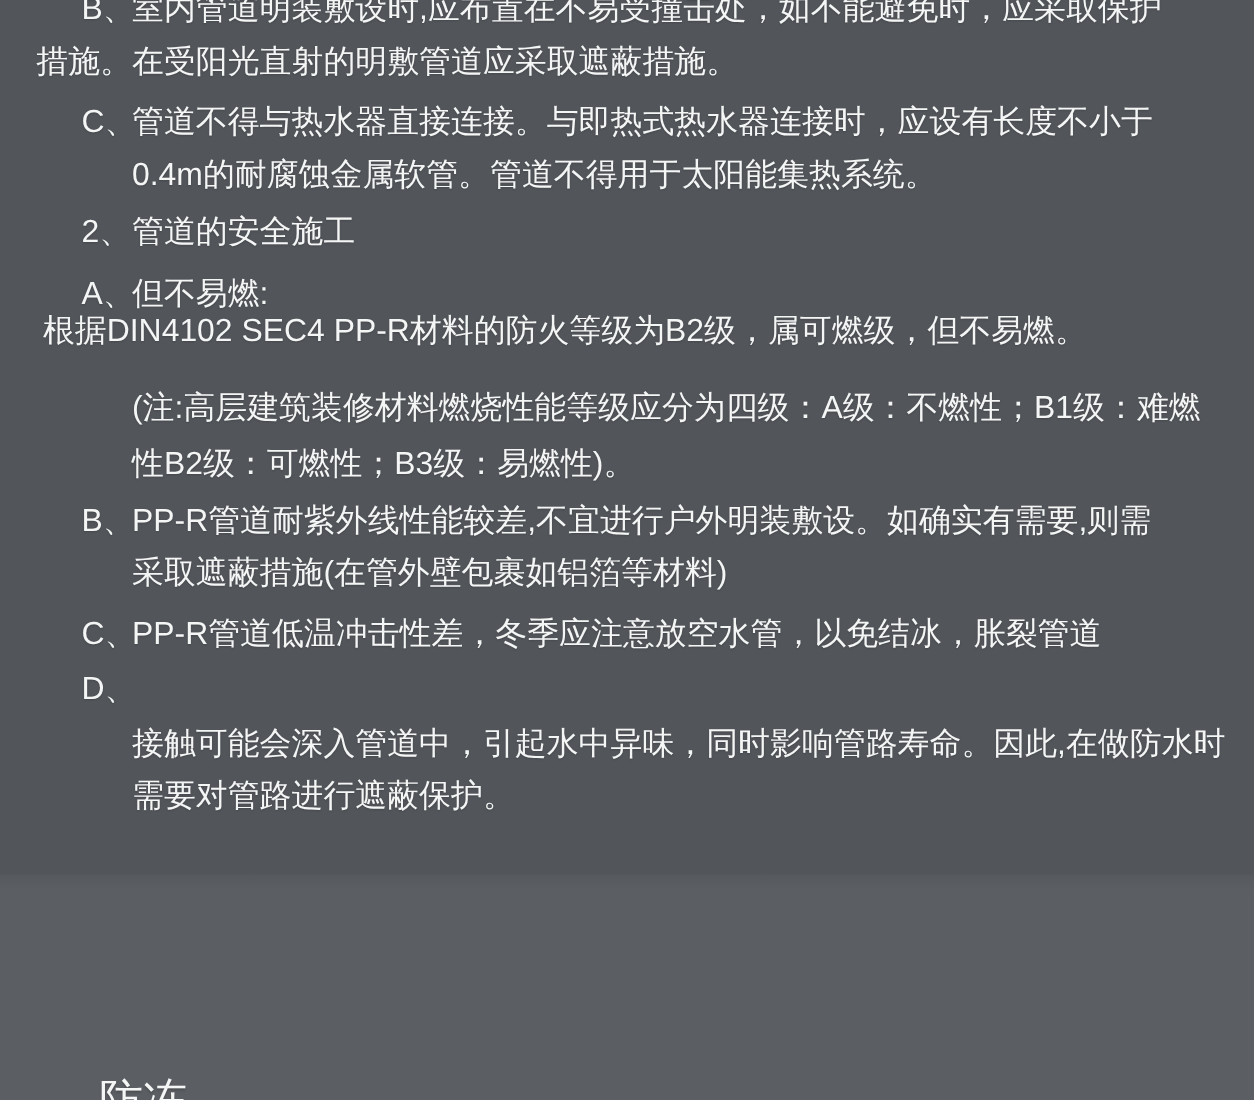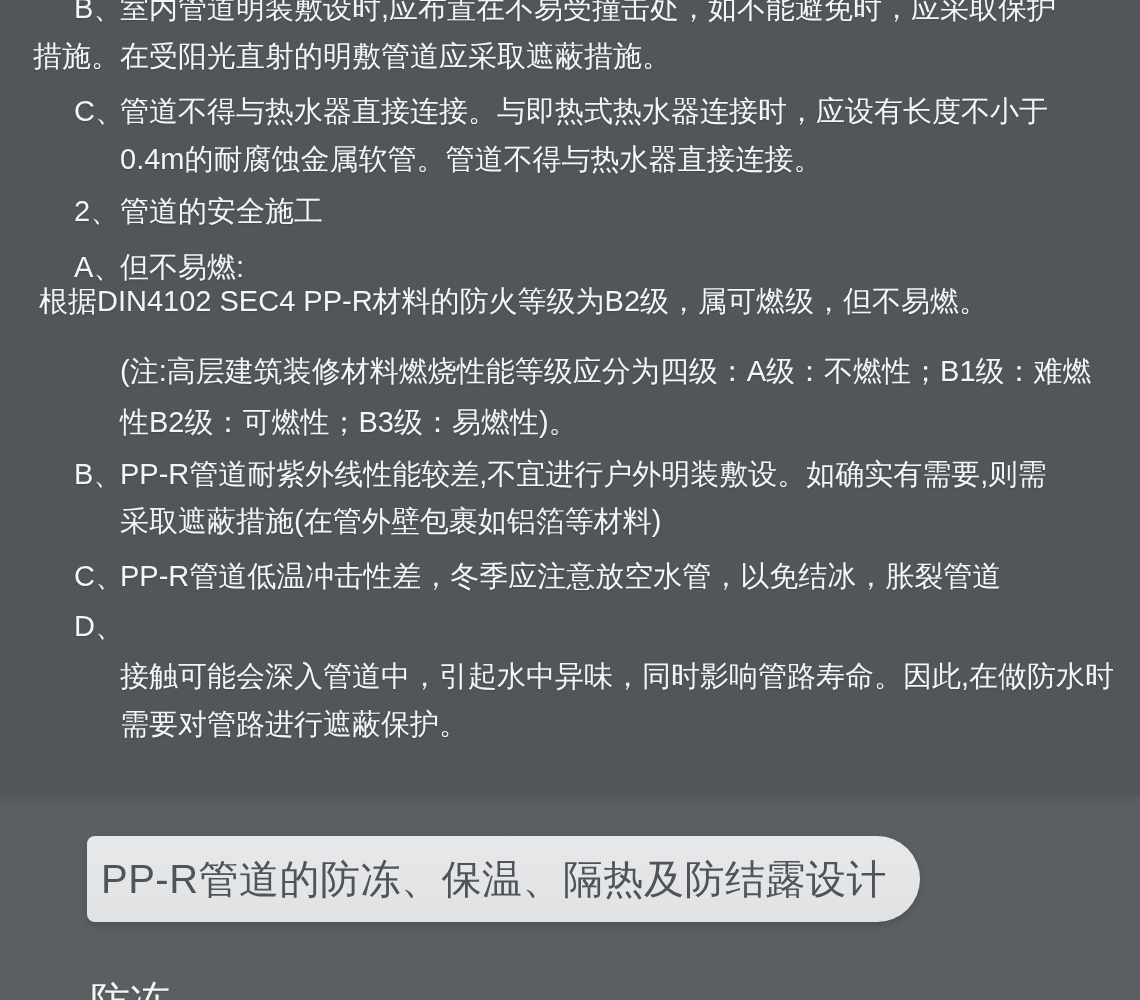--- a/index.html
+++ b/index.html
@@ -49,33 +49,30 @@
 </style>
 </head>
 <body>
 
 <div class="page">
   <div class="upper">
     <div id="doc-lines">
         <div class="line" style="top: -17px;"><span class="marker">B、</span><span class="line-text">室内管道明装敷设时,应布置在不易受撞击处，如不能避免时，应采取保护</span></div>
         <div class="line" style="top: 31px; padding-left: 33px;"><span class="line-text">措施。在受阳光直射的明敷管道应采取遮蔽措施。</span></div>
         <div class="line" style="top: 86px;"><span class="marker">C、</span><span class="line-text">管道不得与热水器直接连接。与即热式热水器连接时，应设有长度不小于</span></div>
-        <div class="line" style="top: 134px;"><span class="line-text">0.4m的耐腐蚀金属软管。管道不得与热水器直接连接。</span></div>
+        <div class="line" style="top: 134px;"><span class="line-text">0.4m的耐腐蚀金属软管。管道不得用于太阳能集热系统。</span></div>
         <div class="line" style="top: 186px;"><span class="marker">2、</span><span class="line-text">管道的安全施工</span></div>
         <div class="line" style="top: 242px;"><span class="marker">A、</span><span class="line-text">但不易燃:</span></div>
         <div class="line" style="top: 276px; padding-left: 39px;"><span class="line-text">根据DIN4102 SEC4 PP-R材料的防火等级为B2级，属可燃级，但不易燃。</span></div>
         <div class="line" style="top: 346px;"><span class="line-text">(注:高层建筑装修材料燃烧性能等级应分为四级：A级：不燃性；B1级：难燃</span></div>
         <div class="line" style="top: 397px;"><span class="line-text">性B2级：可燃性；B3级：易燃性)。</span></div>
         <div class="line" style="top: 449px;"><span class="marker">B、</span><span class="line-text">PP-R管道耐紫外线性能较差,不宜进行户外明装敷设。如确实有需要,则需</span></div>
         <div class="line" style="top: 496px;"><span class="line-text">采取遮蔽措施(在管外壁包裹如铝箔等材料)</span></div>
         <div class="line" style="top: 551px;"><span class="marker">C、</span><span class="line-text">PP-R管道低温冲击性差，冬季应注意放空水管，以免结冰，胀裂管道</span></div>
         <div class="line" style="top: 601px;"><span class="marker">D、</span></div>
         <div class="line" style="top: 651px;"><span class="line-text">接触可能会深入管道中，引起水中异味，同时影响管路寿命。因此,在做防水时</span></div>
         <div class="line" style="top: 699px;"><span class="line-text">需要对管路进行遮蔽保护。</span></div>
       </div>
   </div>
   <div class="lower">
-    <div class="banner">
-      <span class="banner-title">PP-R管道的防冻、保温、隔热及防结露设计</span>
-    </div>
     <div class="next-heading">防冻</div>
   </div>
 </div>
 
 </body></html>

